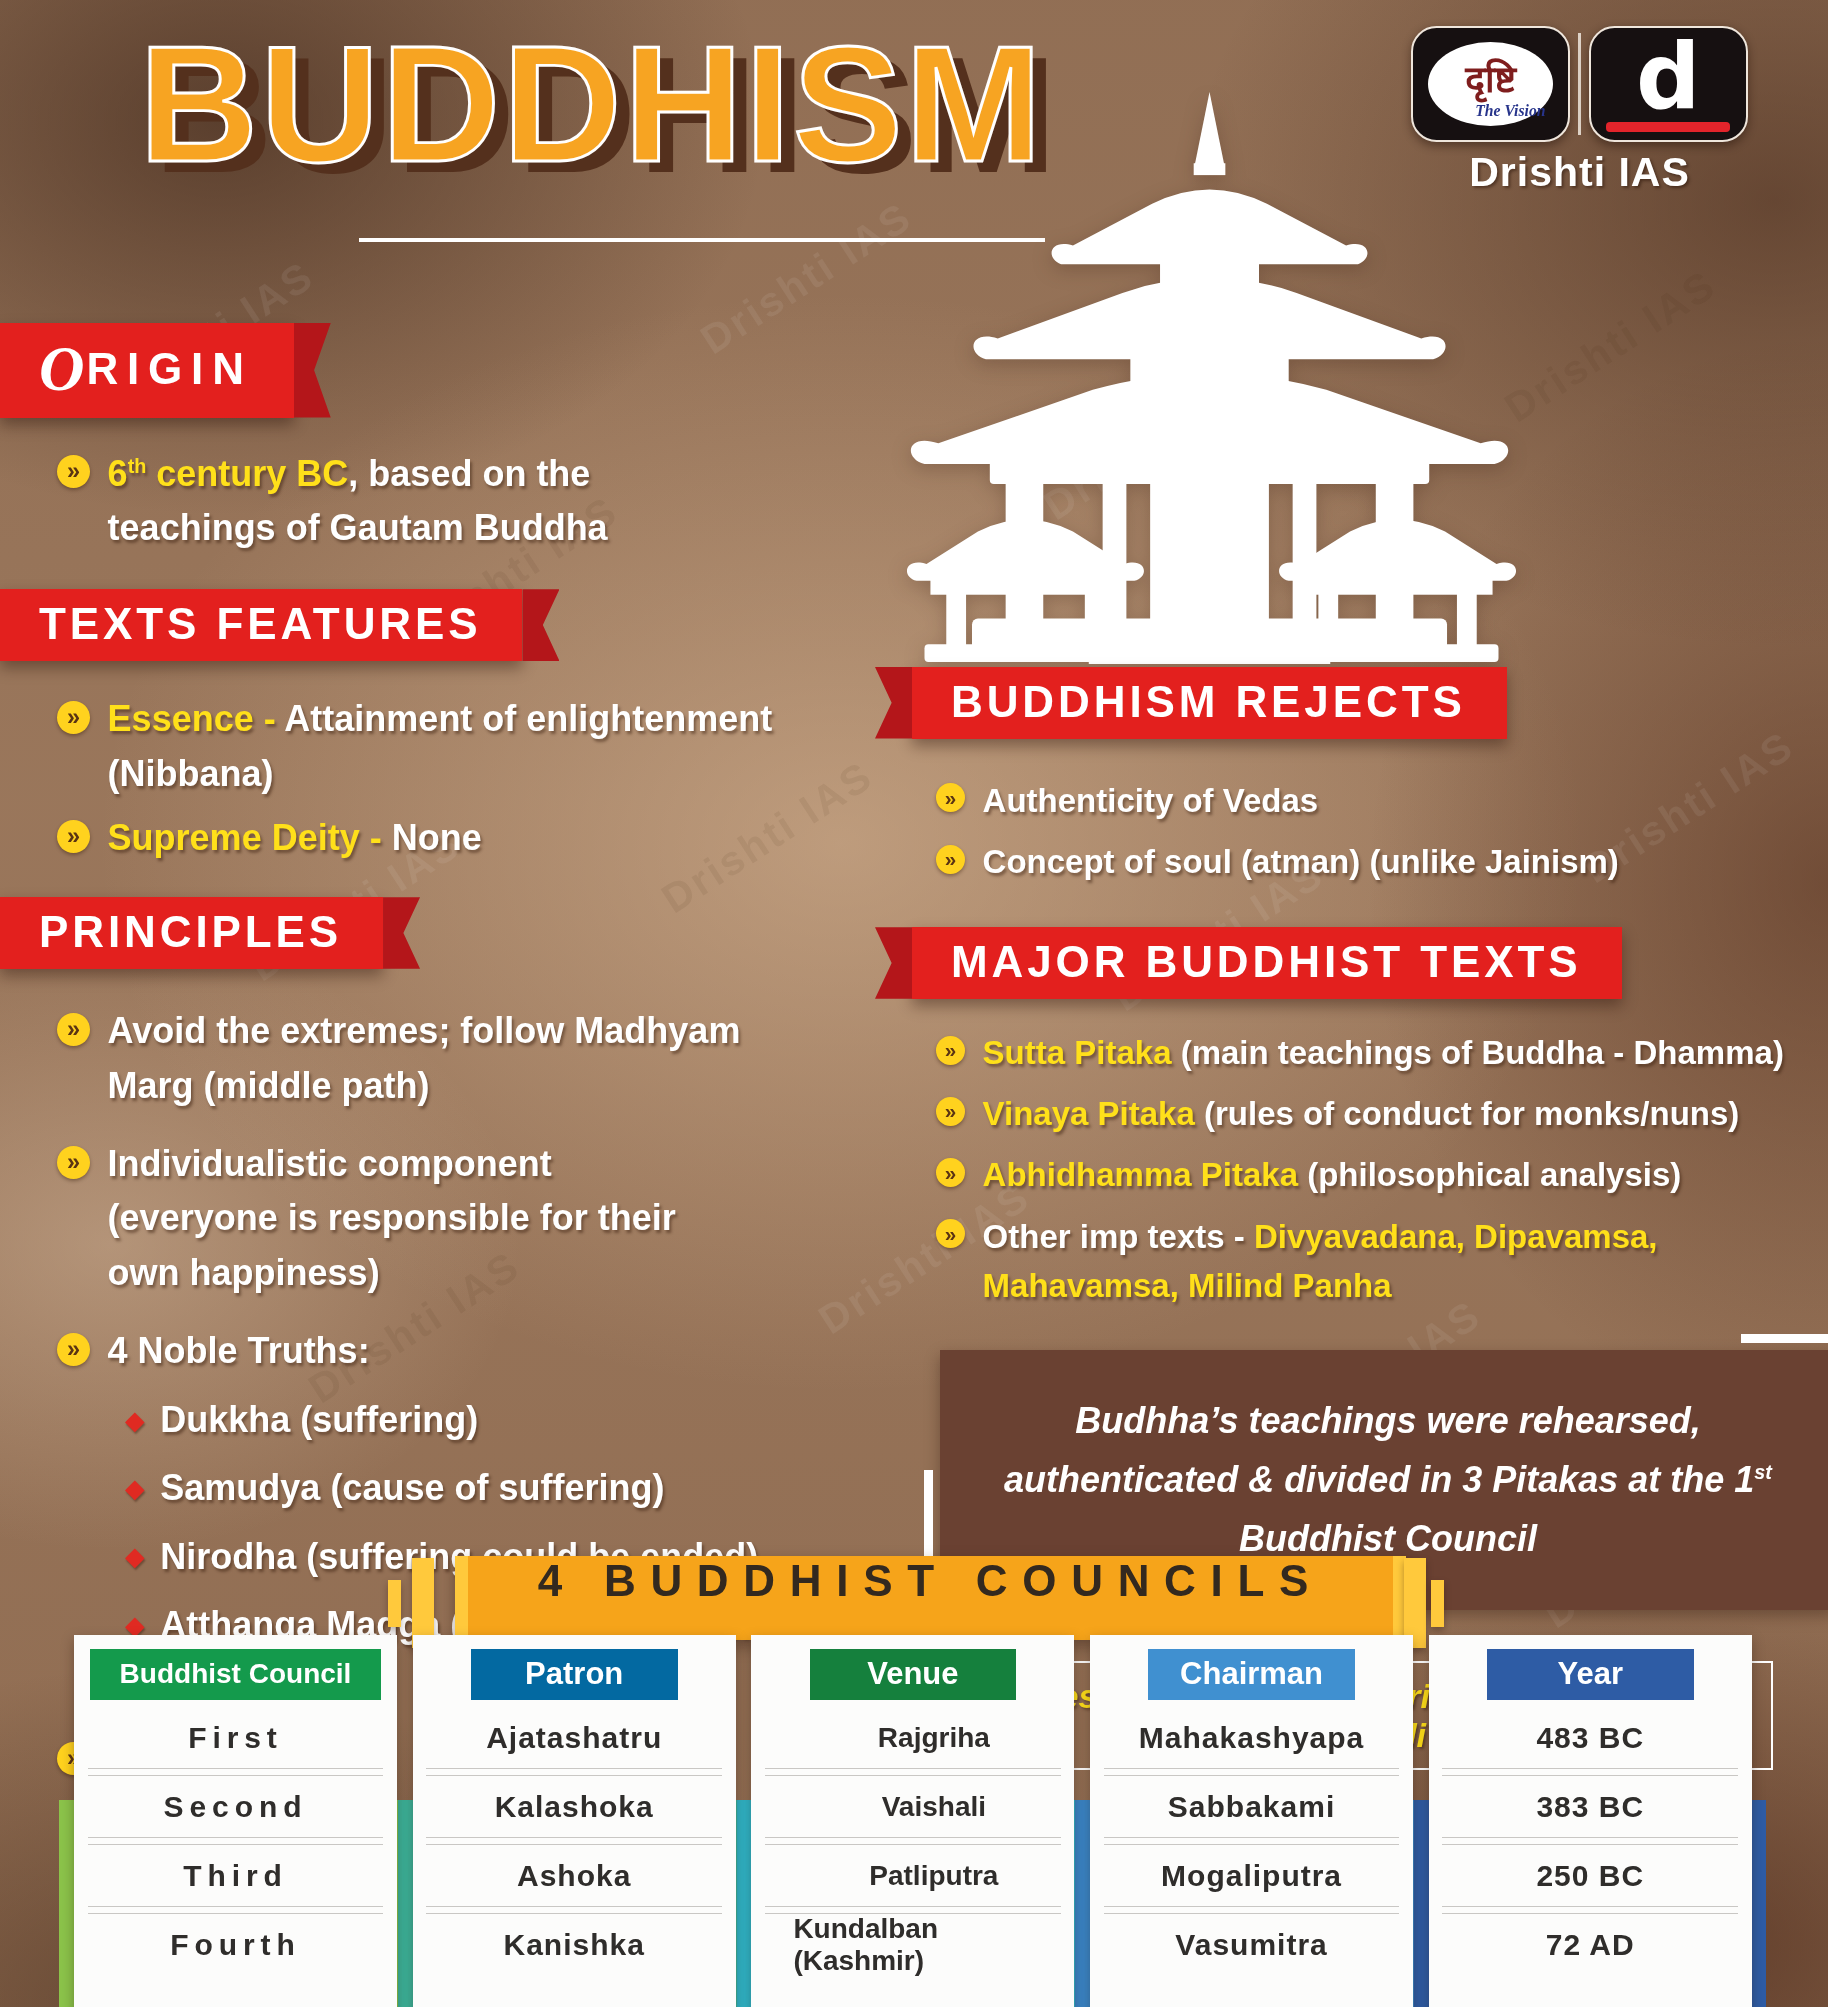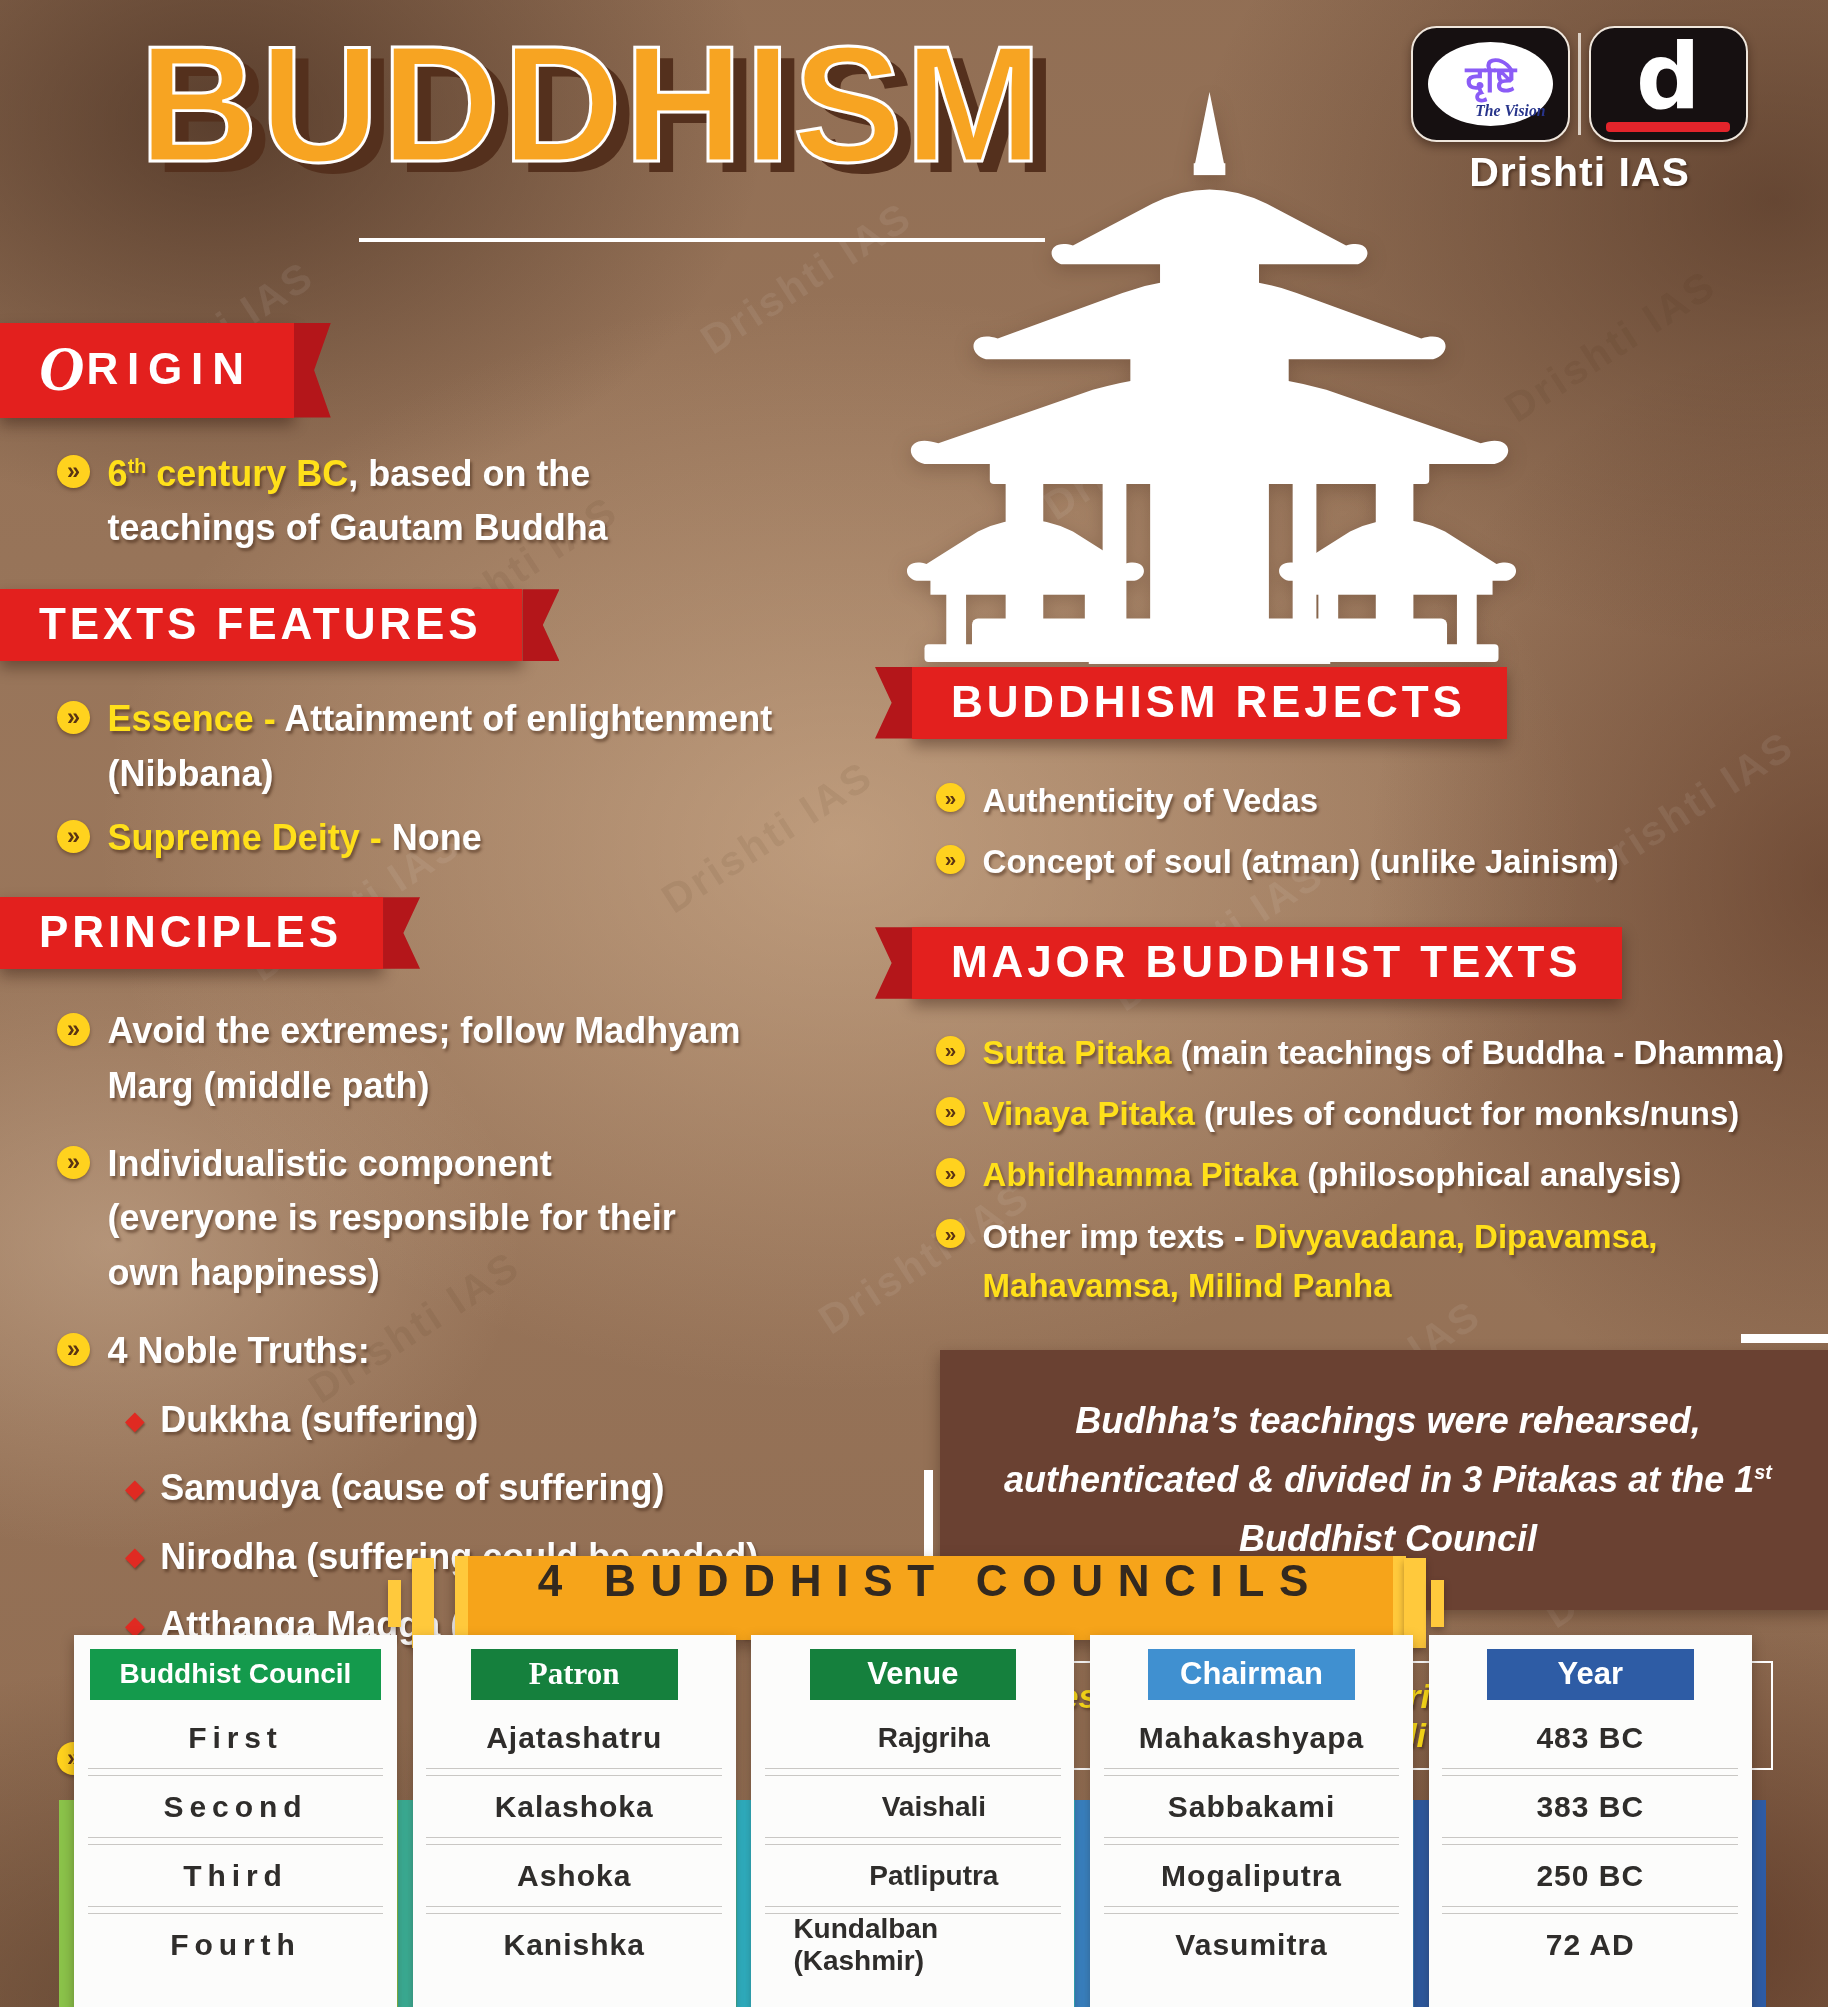--- a/index.html
+++ b/index.html
@@ -28,21 +28,21 @@
   .title-underline{position:absolute;left:359px;top:238px;width:686px;height:3.9px;background:#ffffff;}
 
   
   .logo{position:absolute;left:1407px;top:25.5px;width:345px;}
   .logo-tiles{display:flex;align-items:center;gap:7.8px;justify-content:center;}
   .tile{width:155px;height:112px;background:#161011;border-radius:25.5px;border:2px solid #efe6dc;
         position:relative;display:flex;align-items:center;justify-content:center;
         box-shadow:0 3.9px 9.8px rgba(30,14,6,.45);}
   .tile-oval{width:125px;height:84px;background:#ffffff;border-radius:50%;position:relative;
         display:flex;align-items:center;justify-content:center;}
-  .hindi{color:#8b5cf6;font-size:37px;font-weight:800;margin-top:-11.8px;}
+  .hindi{color:#7f1d1d;font-size:37px;font-weight:800;margin-top:-11.8px;}
   .vision{position:absolute;right:7.8px;bottom:5.9px;font-family:"Liberation Serif",serif;
         font-style:italic;font-weight:700;font-size:15.7px;color:#27348b;}
   .dglyph{color:#ffffff;font-family:"DejaVu Sans",sans-serif;font-weight:700;font-size:90px;
         line-height:1;margin-top:-13.7px;}
   .dbar{position:absolute;left:15.7px;right:15.7px;bottom:7.8px;height:9.8px;background:#e3242b;border-radius:3.9px;}
   .tile-divider{width:2.9px;height:102px;background:rgba(240,232,222,.85);}
   .logo-name{margin-top:7.8px;text-align:center;color:#ffffff;font-weight:800;font-size:41px;
         letter-spacing:1px;text-shadow:2px 2px 2.9px rgba(40,18,8,.5);}
 
   
@@ -326,21 +326,21 @@
           <div class="cell">Third</div>
           <div class="sep"></div>
           <div class="cell">Fourth</div>
         </div>
       </div>
     </div>
 
     <div class="tcol c1">
       <div class="band" style="background: rgb(60, 179, 154);"></div>
       <div class="card">
-        <div class="chip" style="background: #15803d; font-family: Liberation Serif, serif;">Patron</div>
+        <div class="chip" style="background: #0369a1;">Patron</div>
         <div class="cells">
           <div class="cell">Ajatashatru</div>
           <div class="sep"></div>
           <div class="cell">Kalashoka</div>
           <div class="sep"></div>
           <div class="cell">Ashoka</div>
           <div class="sep"></div>
           <div class="cell">Kanishka</div>
         </div>
       </div>

